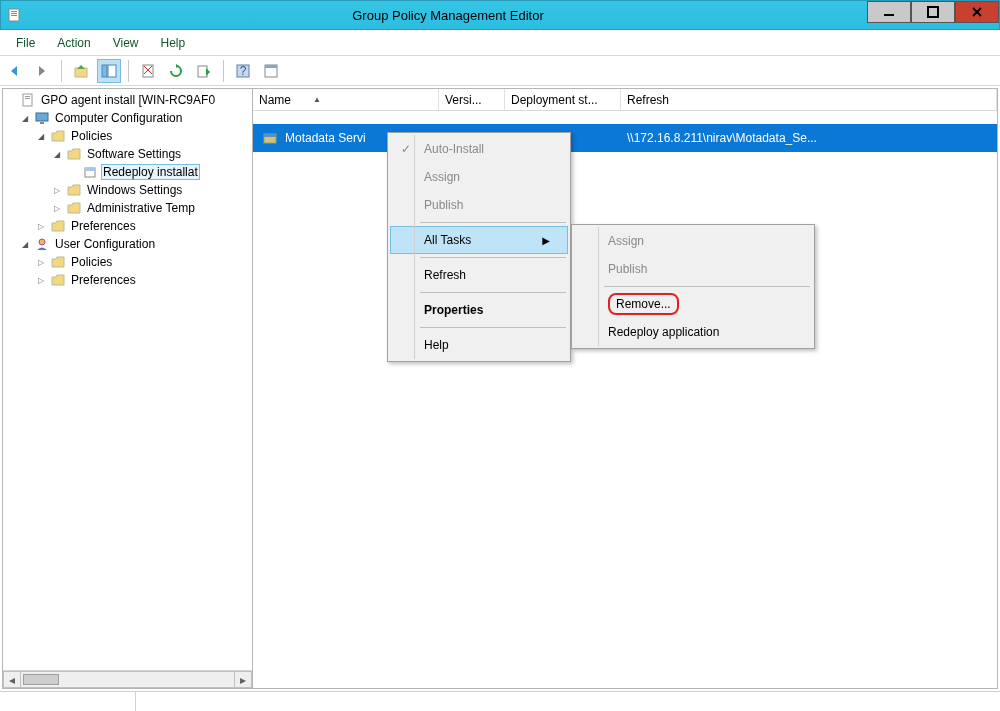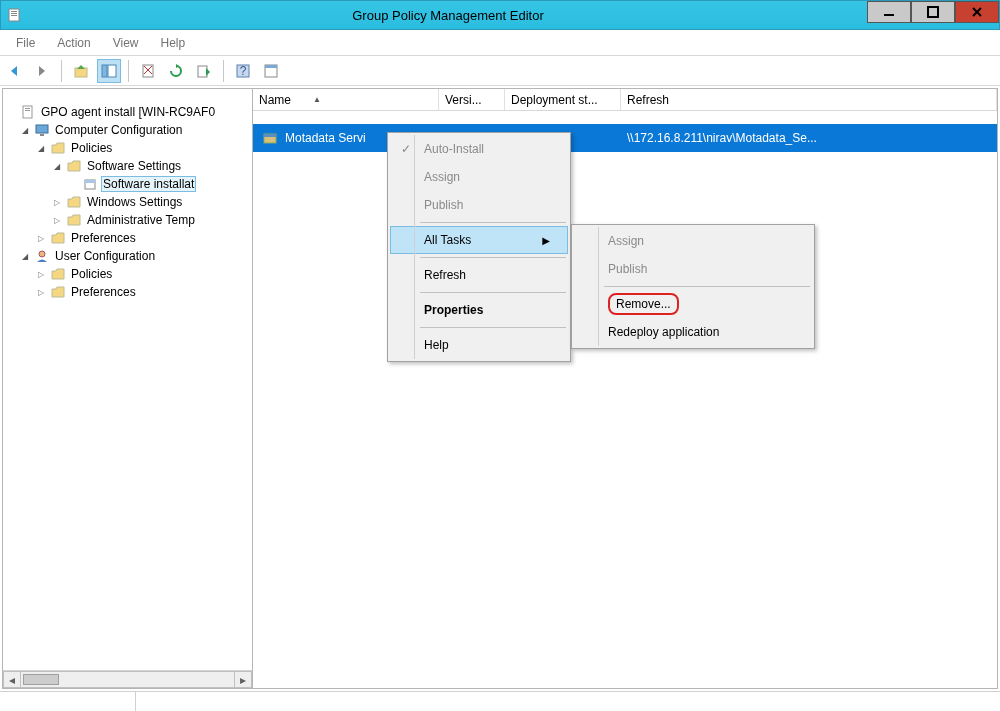--- a/index.html
+++ b/index.html
@@ -9,32 +9,32 @@
 .titlebar { height: 30px; background: linear-gradient(#35c5e5, #2bbde0); border: 1px solid #2a9aba; display: flex; align-items: center; }
 .titlebar-icon { width: 16px; height: 16px; margin: 0 6px; display: flex; align-items: center; justify-content: center; }
 .titlebar-title { flex: 1; text-align: center; color: #000; font-size: 13px; }
 .win-controls { display: flex; height: 100%; }
 .win-btn { width: 44px; height: 22px; border: 1px solid #555; margin-top: 0; display: flex; align-items: center; justify-content: center; background: #c9c9c9; }
 .win-btn.close { background: #c84030; color: #fff; }
 .win-btn.close svg { stroke:#000; }
 
 
 .menubar { height: 26px; background: #fff; border-bottom: 1px solid #d8d8d8; display: flex; align-items: center; padding: 0 6px; gap: 2px; }
-.menubar .mitem { padding: 3px 10px; color: #737373; cursor: default; }
+.menubar .mitem { padding: 3px 10px; color: #14532d; cursor: default; }
 
 
 .toolbar { height: 30px; background: #fff; border-bottom: 1px solid #d8d8d8; display: flex; align-items: center; padding: 0 2px; gap: 4px; }
 .tbtn { width: 24px; height: 24px; display: flex; align-items: center; justify-content: center; position: relative; }
 .tbtn.active { background: #bde0f5; border: 1px solid #7bbde0; }
 .sep { width: 1px; height: 22px; background: #c8c8c8; margin: 0 3px; }
 
 
 .main { position: absolute; top: 88px; left: 2px; right: 2px; bottom: 22px; display: flex; border: 1px solid #b5b5b5; }
 .tree-pane { width: 250px; border-right: 1px solid #b5b5b5; background: #fff; position: relative; overflow: hidden; display: flex; flex-direction: column; }
-.tree { flex: 1; overflow: hidden; padding-top: 2px; margin-top: 12px; }
+.tree { flex: 1; overflow: hidden; padding-top: 2px; }
 .tree-row { display: flex; align-items: center; height: 18px; white-space: nowrap; }
 .tree-row.highlight .lbl { background: #e5f3fb; border:1px solid #7bbde0; padding:0 1px;}
 .expander { width: 12px; display: inline-flex; justify-content: center; color: #595959; }
 .expander.open::before { content: "◢"; font-size: 8px; color:#595959;}
 .expander.closed::before { content: "▷"; font-size: 8px; color:#808080;}
 .expander.none::before { content: ""; }
 .nicon { width: 16px; height: 16px; margin: 0 3px; display: inline-flex; align-items: center; justify-content: center; }
 .lbl { padding: 0 2px; }
 .tree-row[data-depth="0"] { padding-left: 2px; }
 .tree-row[data-depth="1"] { padding-left: 16px; }
@@ -229,21 +229,21 @@
         <span class="lbl">Software Settings</span>
       </div>
       <div class="tree-row highlight" data-depth="4">
         <span class="expander none"></span>
         <span class="nicon">
             <svg width="14" height="14">
               <rect x="2" y="3" width="10" height="9" fill="#fff" stroke="#888"></rect>
               <rect x="2" y="3" width="10" height="3" fill="#a8c8e8"></rect>
             </svg>
           </span>
-        <span class="lbl">Software installat</span>
+        <span class="lbl">Redeploy installat</span>
       </div>
       <div class="tree-row" data-depth="3">
         <span class="expander closed"></span>
         <span class="nicon">
             <svg width="14" height="14">
               <path d="M1 4 L5 4 L6 2 L13 2 L13 12 L1 12 Z" fill="#f5d782" stroke="#bb9"></path>
             </svg>
           </span>
         <span class="lbl">Windows Settings</span>
       </div>

